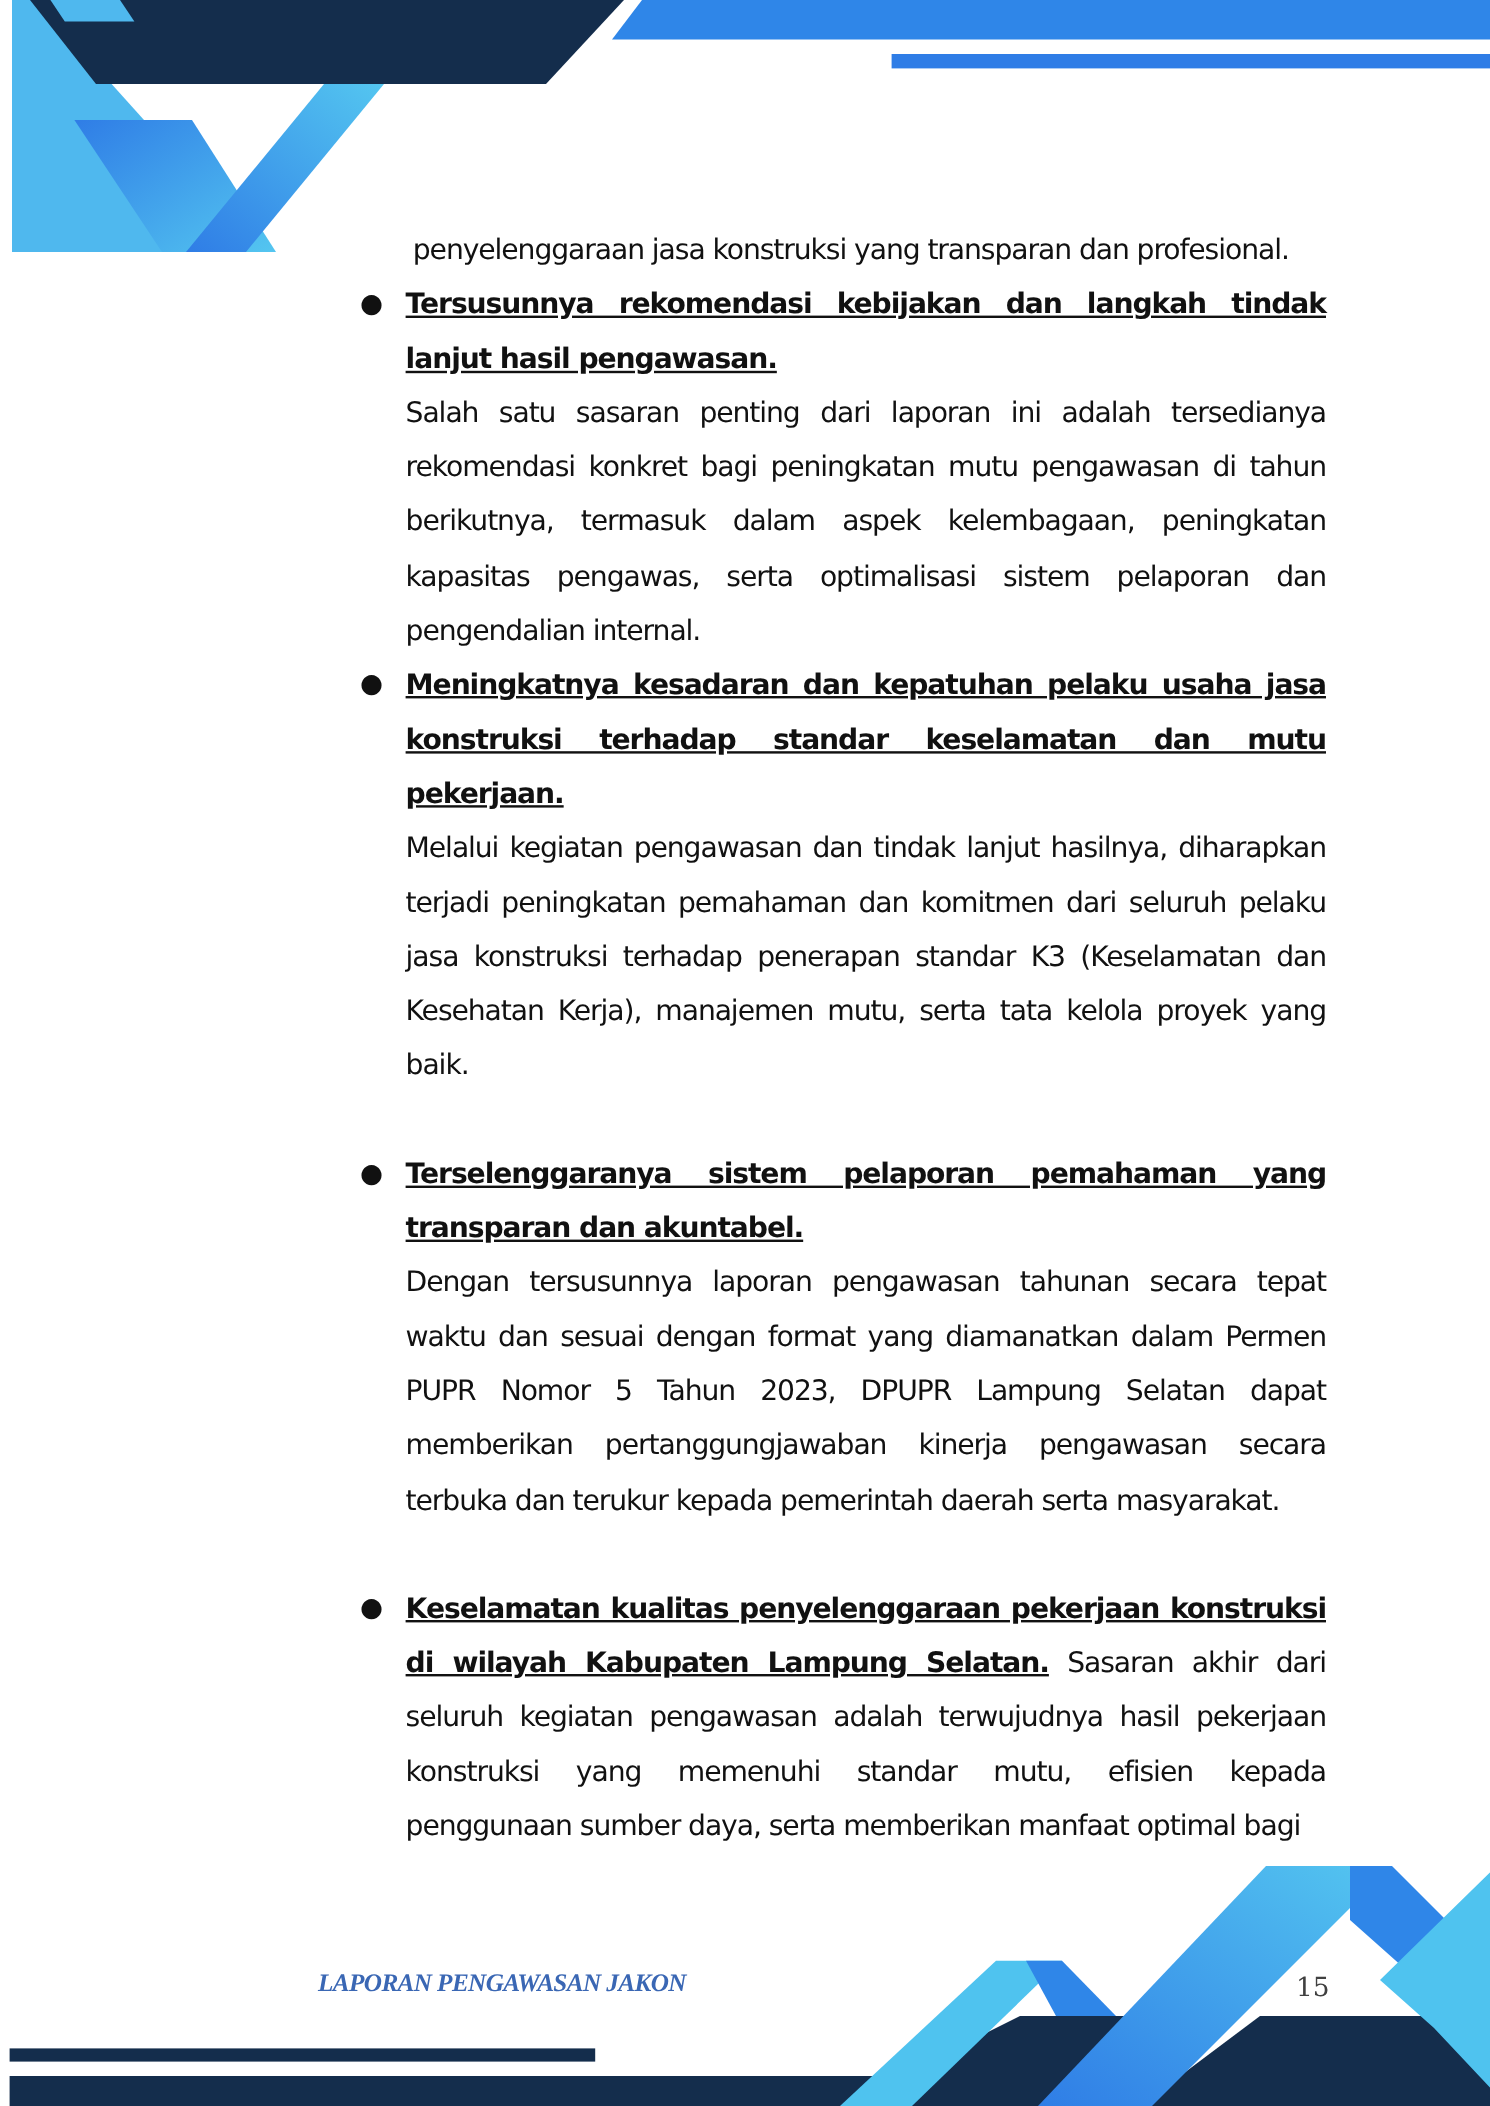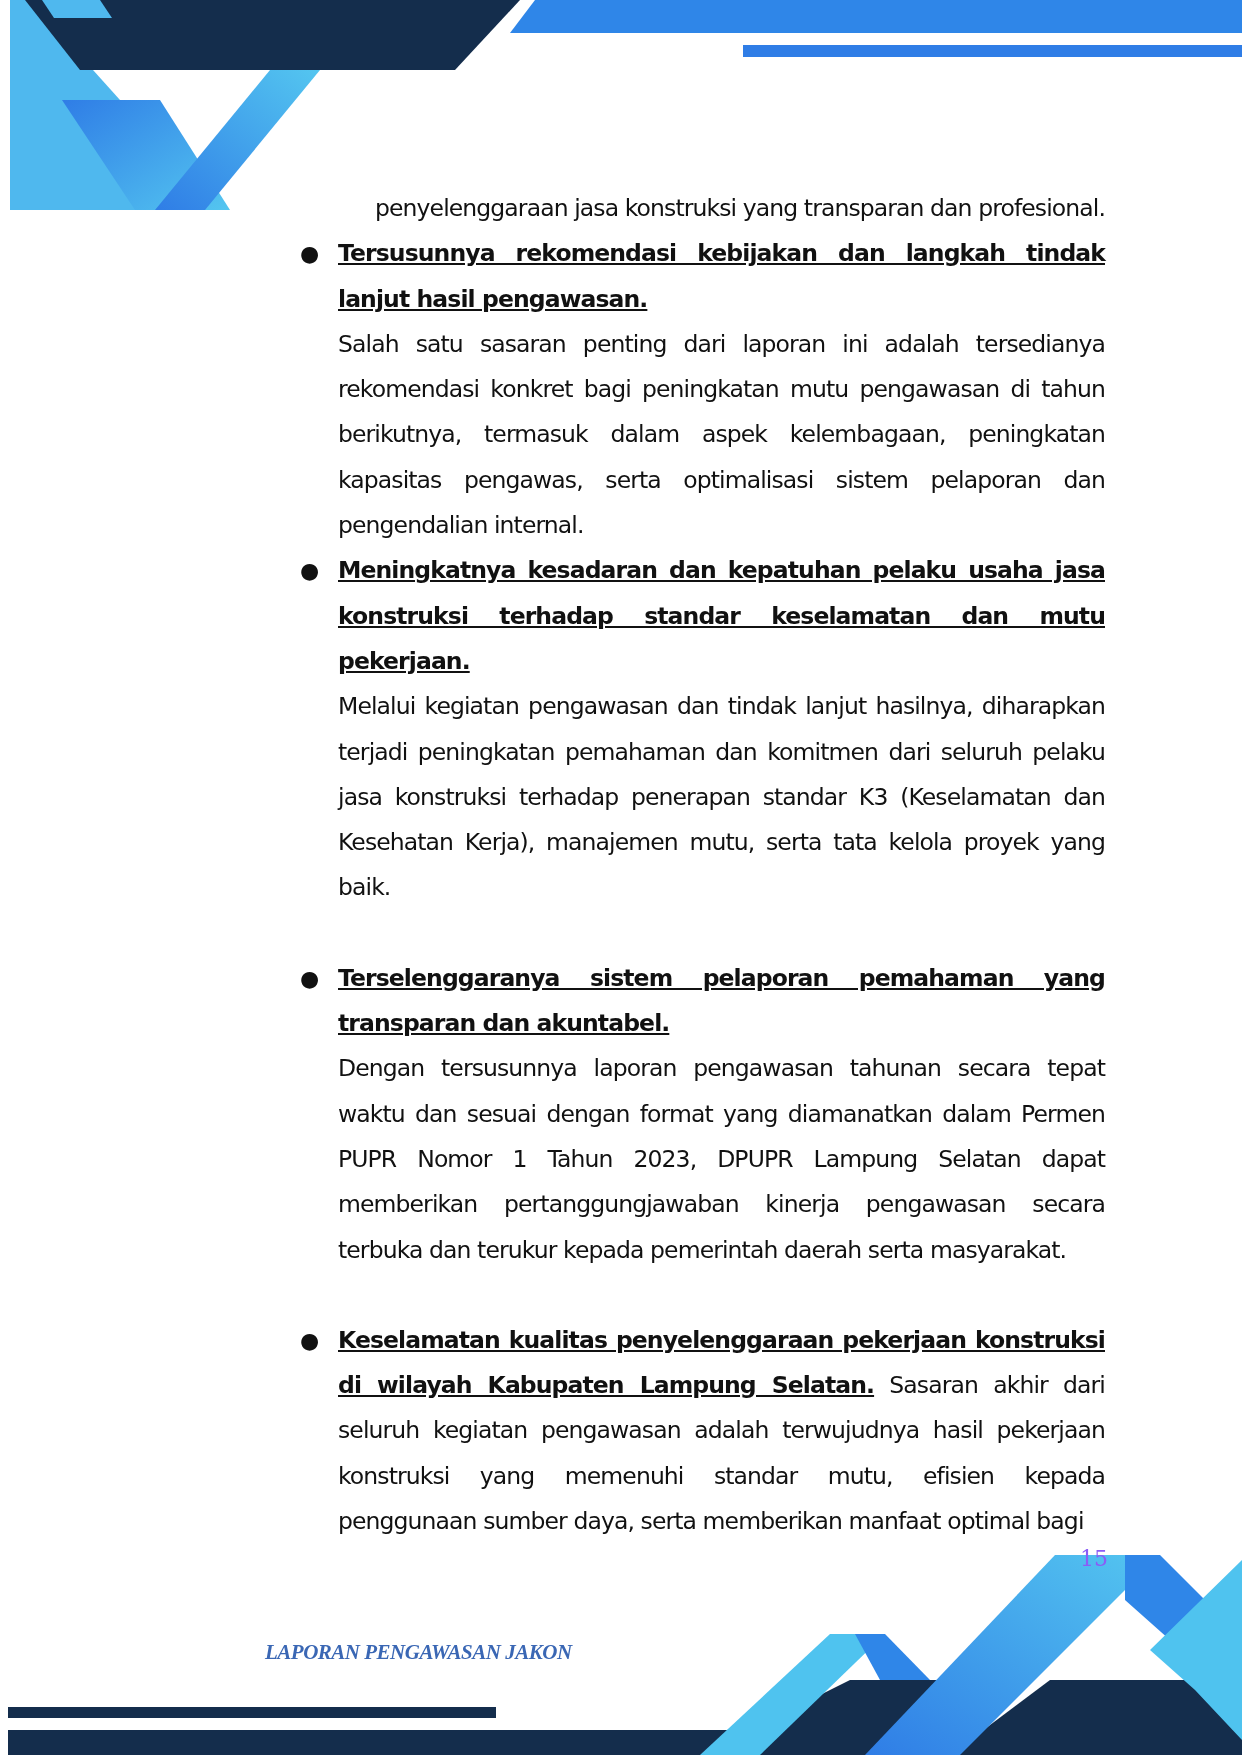--- a/index.html
+++ b/index.html
@@ -9,34 +9,34 @@
     position: absolute;
     left: 300px;
     top: 186px;
     width: 805px;
     font-family: "DejaVu Sans", sans-serif;
     font-size: 23.5px;
     line-height: 45.3px;
     color: #111111;
     letter-spacing: -0.9px;
   }
-  .cont-line { margin-left: 44px; text-align: right; }
+  .cont-line { margin-left: 44px; text-align: left; }
   .item { position: relative; padding-left: 38px; text-align: justify; }
   .bullet { position: absolute; left: 0; top: 0; font-size: 22px; }
   .title { font-weight: bold; text-decoration: underline; }
   .para { display: block; }
   .spacer { height: 45px; }
   .footer-title {
     position: absolute; left: 265px; top: 1638px;
     font-family: "Liberation Serif", serif; font-style: italic; font-weight: bold;
     color: #3a67b4; font-size: 21px; line-height: 29px; letter-spacing: -0.5px;
   }
   .page-number {
-    position: absolute; left: 1080px; top: 1546px;
-    font-family: "DejaVu Serif", serif; color: #8b5cf6; font-size: 22px;
+    position: absolute; left: 1080px; top: 1644px;
+    font-family: "DejaVu Serif", serif; color: #404040; font-size: 22px;
   }
 </style>
 </head>
 <body>
 
 <svg class="deco" viewBox="0 0 1242 1755" xmlns="http://www.w3.org/2000/svg">
   <defs>
     <linearGradient id="gBlue" x1="0" y1="0" x2="1" y2="1">
       <stop offset="0" stop-color="#2f7de6"></stop>
       <stop offset="1" stop-color="#54c6f0"></stop>
@@ -83,21 +83,21 @@
     <span class="bullet">●</span>
     <span class="title">Meningkatnya kesadaran dan kepatuhan pelaku usaha jasa konstruksi terhadap standar keselamatan dan mutu pekerjaan.</span>
     <span class="para">Melalui kegiatan pengawasan dan tindak lanjut hasilnya, diharapkan terjadi peningkatan pemahaman dan komitmen dari seluruh pelaku jasa konstruksi terhadap penerapan standar K3 (Keselamatan dan Kesehatan Kerja), manajemen mutu, serta tata kelola proyek yang baik.</span>
   </div>
 
   <div class="spacer"></div>
 
   <div class="item">
     <span class="bullet">●</span>
     <span class="title">Terselenggaranya sistem pelaporan pemahaman yang transparan dan akuntabel.</span>
-    <span class="para">Dengan tersusunnya laporan pengawasan tahunan secara tepat waktu dan sesuai dengan format yang diamanatkan dalam Permen PUPR Nomor 1 Tahun 2023, DPUPR Lampung Selatan dapat memberikan pertanggungjawaban kinerja pengawasan secara terbuka dan terukur kepada pemerintah daerah serta masyarakat.</span>
+    <span class="para">Dengan tersusunnya laporan pengawasan tahunan secara tepat waktu dan sesuai dengan format yang diamanatkan dalam Permen PUPR Nomor 5 Tahun 2023, DPUPR Lampung Selatan dapat memberikan pertanggungjawaban kinerja pengawasan secara terbuka dan terukur kepada pemerintah daerah serta masyarakat.</span>
   </div>
 
   <div class="spacer"></div>
 
   <div class="item">
     <span class="bullet">●</span>
     <span class="title">Keselamatan kualitas penyelenggaraan pekerjaan konstruksi di wilayah Kabupaten Lampung Selatan.</span>
     <span> Sasaran akhir dari seluruh kegiatan pengawasan adalah terwujudnya hasil pekerjaan konstruksi yang memenuhi standar mutu, efisien kepada penggunaan sumber daya, serta memberikan manfaat optimal bagi</span>
   </div>
 </div>

